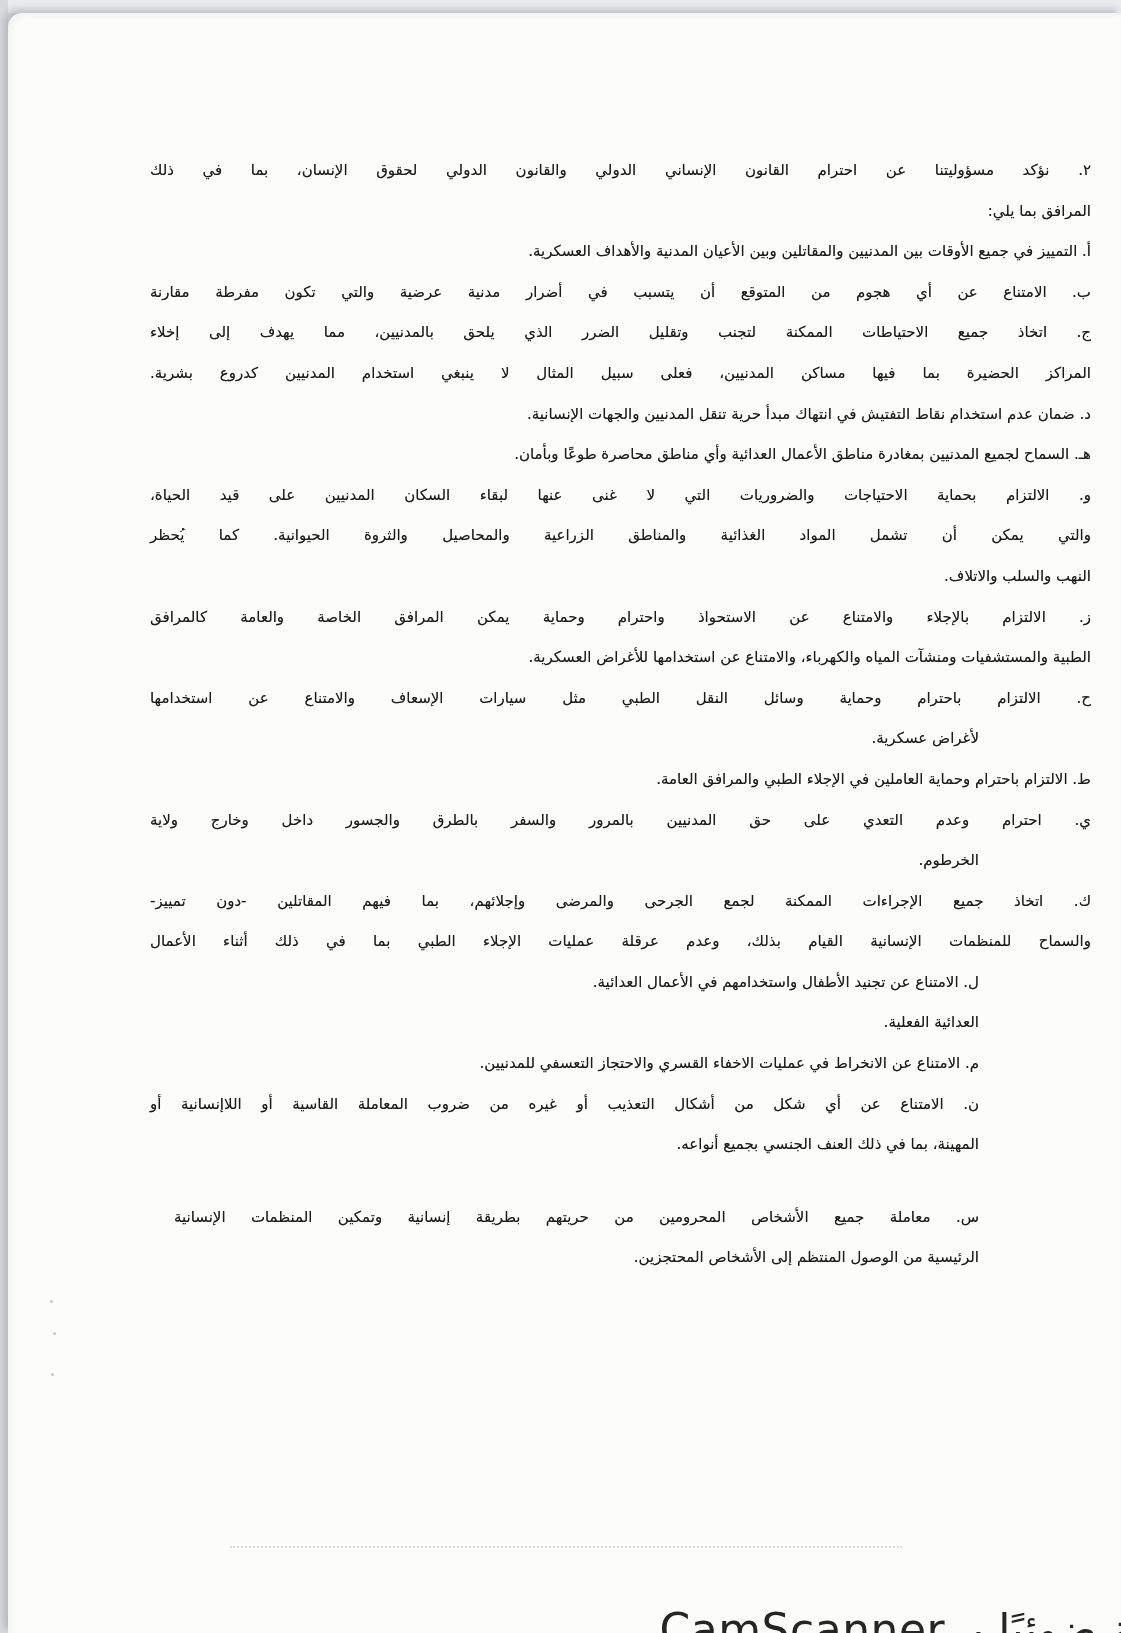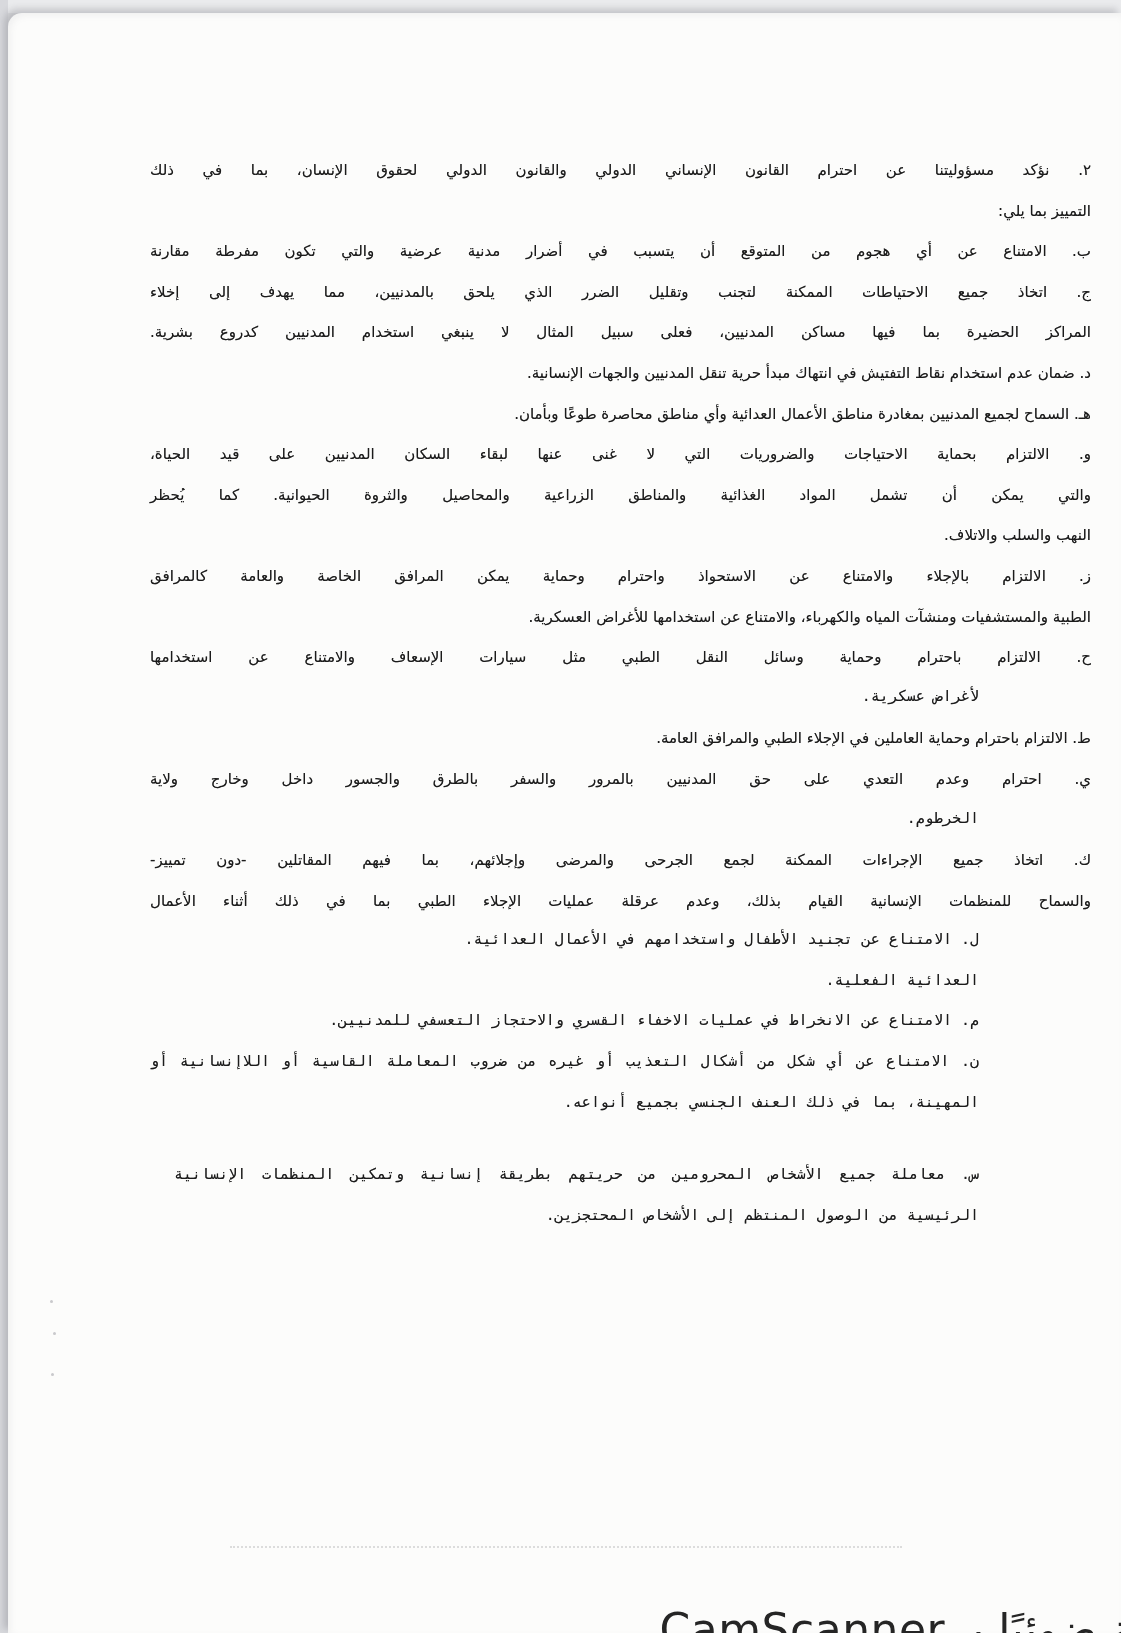--- a/index.html
+++ b/index.html
@@ -50,21 +50,20 @@
     line-height: 40.6px;
     white-space: nowrap;
   }
   .line.full {
     white-space: normal;
     text-align: justify;
     text-align-last: justify;
   }
   .line.indent {
     padding-right: 112px;
-    font-family: Liberation Mono, monospace;
   }
   .line.gap-before {
     margin-top: 32px;
     margin-left: 24px;
   }
   .artifact-dotline {
     position: absolute;
     top: 1546px;
     left: 230px;
     width: 672px;
@@ -94,21 +93,22 @@
 </style>
 </head>
 <body>
 
 <div class="scan-strip-top"></div>
 <div class="scan-strip-left"></div>
 <div class="paper"></div>
 
 <div class="text-block">
   <div class="line full">٢. نؤكد مسؤوليتنا عن احترام القانون الإنساني الدولي والقانون الدولي لحقوق الإنسان، بما في ذلك</div>
-  <div class="line">التمييز بما يلي:</div>
+  <div class="line">المرافق بما يلي:</div>
+  <div class="line">أ. التمييز في جميع الأوقات بين المدنيين والمقاتلين وبين الأعيان المدنية والأهداف العسكرية.</div>
   <div class="line full">ب. الامتناع عن أي هجوم من المتوقع أن يتسبب في أضرار مدنية عرضية والتي تكون مفرطة مقارنة</div>
   <div class="line full">ج. اتخاذ جميع الاحتياطات الممكنة لتجنب وتقليل الضرر الذي يلحق بالمدنيين، مما يهدف إلى إخلاء</div>
   <div class="line full">المراكز الحضيرة بما فيها مساكن المدنيين، فعلى سبيل المثال لا ينبغي استخدام المدنيين كدروع بشرية.</div>
   <div class="line">د. ضمان عدم استخدام نقاط التفتيش في انتهاك مبدأ حرية تنقل المدنيين والجهات الإنسانية.</div>
   <div class="line">هـ. السماح لجميع المدنيين بمغادرة مناطق الأعمال العدائية وأي مناطق محاصرة طوعًا وبأمان.</div>
   <div class="line full">و. الالتزام بحماية الاحتياجات والضروريات التي لا غنى عنها لبقاء السكان المدنيين على قيد الحياة،</div>
   <div class="line full">والتي يمكن أن تشمل المواد الغذائية والمناطق الزراعية والمحاصيل والثروة الحيوانية. كما يُحظر</div>
   <div class="line">النهب والسلب والاتلاف.</div>
   <div class="line full">ز. الالتزام بالإجلاء والامتناع عن الاستحواذ واحترام وحماية يمكن المرافق الخاصة والعامة كالمرافق</div>
   <div class="line">الطبية والمستشفيات ومنشآت المياه والكهرباء، والامتناع عن استخدامها للأغراض العسكرية.</div>

